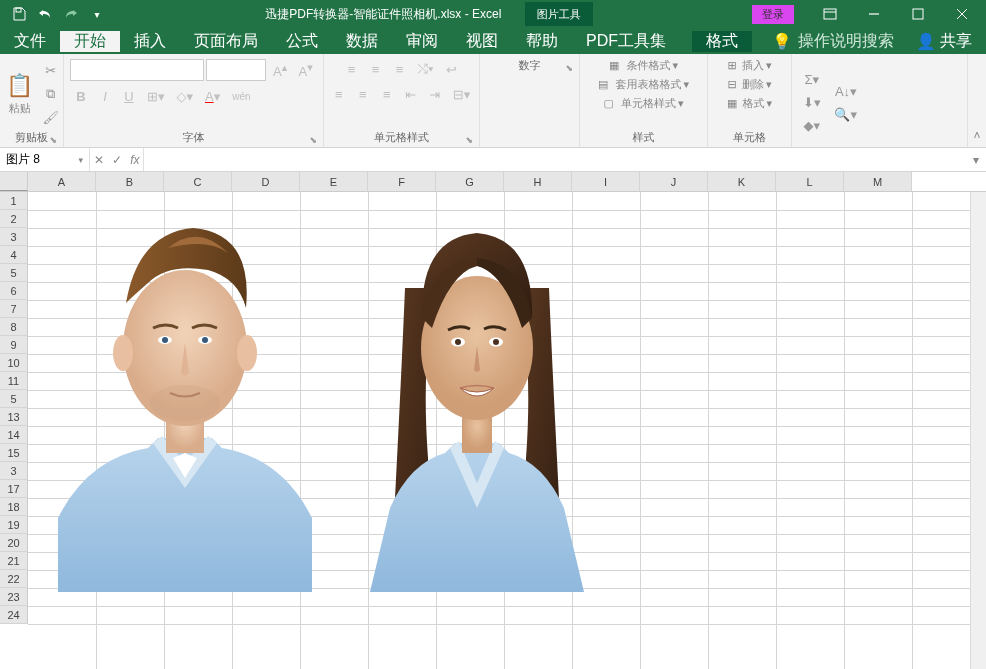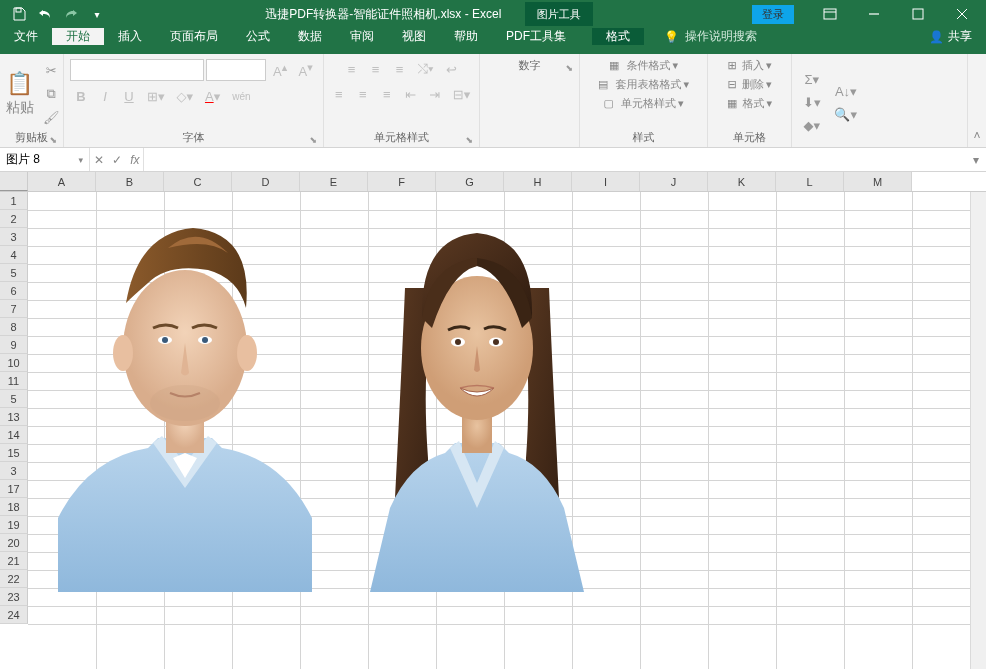--- a/index.html
+++ b/index.html
@@ -4,24 +4,24 @@
 <style>
 * { box-sizing: border-box; margin: 0; padding: 0; font-family: "Microsoft YaHei", sans-serif; }
 body { width: 986px; height: 669px; background: #fff; overflow: hidden; font-size: 12px; }
 
 .titlebar { background: #217346; height: 28px; display: flex; align-items: center; color: #fff; padding: 0 4px; }
 .titlebar .qat { display: flex; gap: 8px; align-items: center; padding-left: 6px; }
 .titlebar .qat span { width: 18px; height: 18px; display: flex; align-items: center; justify-content: center; cursor: pointer; }
 .titlebar .title { flex: 1; text-align: center; font-size: 12px; white-space: nowrap; }
 .titlebar .contextual { background: #0a5c38; padding: 6px 12px; font-size: 11px; margin-left: 20px; }
 .titlebar .right { display: flex; align-items: center; gap: 4px; }
-.titlebar .login { background: #0ea5e9; color: #333; padding: 2px 10px; font-size: 11px; margin-right: 12px; }
+.titlebar .login { background: #d946ef; color: #333; padding: 2px 10px; font-size: 11px; margin-right: 12px; }
 .titlebar .winbtn { width: 40px; height: 28px; display: flex; align-items: center; justify-content: center; cursor: pointer; }
 
-.tabbar { background: #217346; height: 26px; display: flex; align-items: flex-start; color: #fff; font-size: 12px; }
+.tabbar { background: #217346; height: 26px; display: flex; align-items: center; color: #fff; font-size: 16px; }
 .tabbar .tab { padding: 0 14px; display: flex; align-items: center; cursor: pointer; }
 .tabbar .tab.file { background: #217346; }
 .tabbar .tab.active { background: #f3f3f3; color: #217346; }
 .tabbar .tab.contextual-tab { margin-left: 12px; }
 .tabbar .tell { display: flex; align-items: center; gap: 6px; color: #d0e8da; padding-left: 20px; }
 .tabbar .spacer { flex: 1; }
 .tabbar .share { padding: 0 14px; display: flex; align-items: center; gap: 4px; cursor: pointer; }
 
 .ribbon { background: #f3f3f3; border-bottom: 1px solid #d4d4d4; height: 94px; display: flex; }
 .group { border-right: 1px solid #e0e0e0; display: flex; flex-direction: column; padding: 4px 6px 0; }
@@ -133,21 +133,21 @@
     <span>共享</span>
   </div>
 </div>
 
 <div class="ribbon">
 
   <div class="group" style="width:64px">
     <div class="content">
       <div class="col" style="align-items:center">
         <span style="font-size:22px;color:#c0a060">📋</span>
-        <span class="textual" style="font-size:14px">粘贴</span>
+        <span class="textual" style="font-size:11px">粘贴</span>
       </div>
       <div class="col">
         <span class="rbtn">✂</span>
         <span class="rbtn">⧉</span>
         <span class="rbtn">🖌</span>
       </div>
     </div>
     <div class="label"><span>剪贴板</span><span class="launcher">⬊</span></div>
   </div>
 

